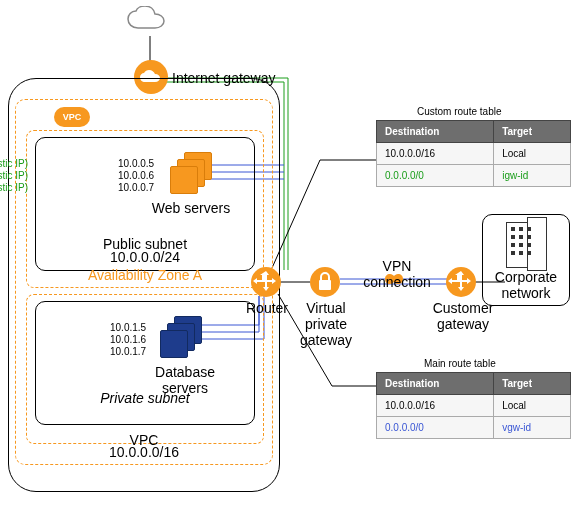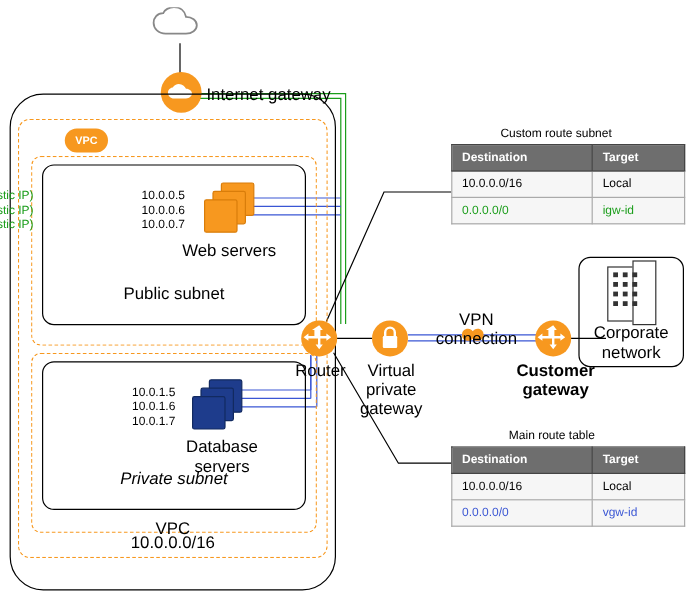--- a/index.html
+++ b/index.html
@@ -228,21 +228,23 @@
           <div>198.51.100.2 (Elastic IP)</div>
           <div>198.51.100.3 (Elastic IP)</div>
         </div>
         <div class="ips" style="left:82px; top:20px; text-align:right;">
           <div>10.0.0.5</div>
           <div>10.0.0.6</div>
           <div>10.0.0.7</div>
         </div>
         <div class="label center" style="left:110px; top:62px; width:90px;">Web servers</div>
         <div class="label center" style="left:0; right:0; bottom:18px;">Public subnet</div>
+        <div class="label center" style="left:0; right:0; bottom:5px;">10.0.0.0/24</div>
       </div>
+      <div class="label center" style="left:0; right:0; bottom:4px; color:#f7981f;">Availability Zone A</div>
     </div>
 
     <div class="az azb">
       <div class="subnet subB">
         <div class="stack blue" style="left:124px; top:14px;">
           <div class="srv s1"></div>
             <div class="srv s2"></div>
             <div class="srv s3"></div>
         </div>
         <div class="ips" style="left:74px; top:20px; text-align:right;">
@@ -280,41 +282,41 @@
     <path d="M6 14c-3 0-5-2-5-5s2-5 5-5c2 0 3 1 4 2 1-1 2-2 4-2 3 0 5 2 5 5s-2 5-5 5c-2 0-3-1-4-2-1 1-2 2-4 2z" fill="#f7981f"></path>
   </svg>
 </div>
 <div class="label center" style="left:360px; top:258px; width:74px;">VPN connection</div>
 
 <div class="circle-icon" style="left:446px; top:267px;">
   <svg class="ci-svg" viewBox="0 0 30 30">
     <path d="M15 4l3 4h-2v5h5v-2l4 3-4 3v-2h-5v5h2l-3 4-3-4h2v-5H6v2l-4-3 4-3v2h5V8h-2z" fill="#fff"></path>
   </svg>
 </div>
-<div class="label center" style="left:418px; top:300px; width:90px;font-weight:bold;">Customer gateway</div>
+<div class="label center" style="left:418px; top:300px; width:90px;">Customer gateway</div>
 
 <div class="corp-box">
   <div class="label center" style="left:0; right:0; bottom:4px;">Corporate network</div>
 </div>
 <div class="building">
   <div class="win" style="left:4px;top:4px"></div>
     <div class="win" style="left:12px;top:4px"></div>
     <div class="win" style="left:20px;top:4px"></div>
   <div class="win" style="left:4px;top:12px"></div>
     <div class="win" style="left:12px;top:12px"></div>
     <div class="win" style="left:20px;top:12px"></div>
   <div class="win" style="left:4px;top:20px"></div>
     <div class="win" style="left:12px;top:20px"></div>
     <div class="win" style="left:20px;top:20px"></div>
   <div class="win" style="left:4px;top:28px"></div>
     <div class="win" style="left:12px;top:28px"></div>
     <div class="win" style="left:20px;top:28px"></div>
 </div>
 
-<div class="rtable-caption" style="left:417px; top:106px;">Custom route subnet</div>
+<div class="rtable-caption" style="left:417px; top:106px;">Custom route table</div>
 <table class="rtable" style="left:376px; top:120px;">
   <tbody>
       <tr>
     <th>Destination</th>
     <th>Target</th>
   </tr>
   <tr>
     <td>10.0.0.0/16</td>
     <td>Local</td>
   </tr>

